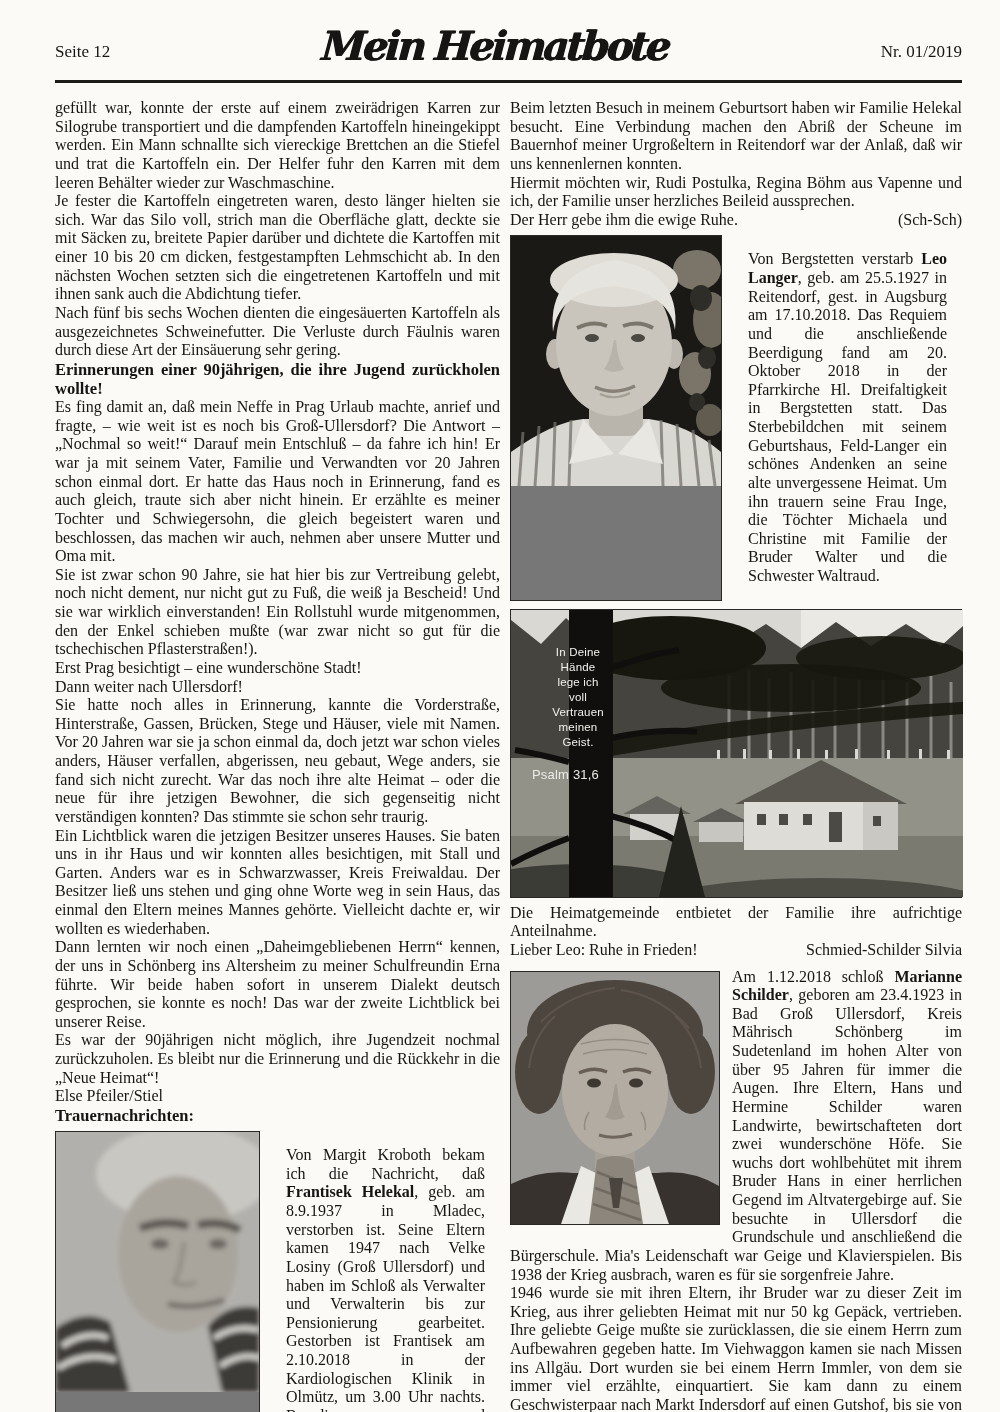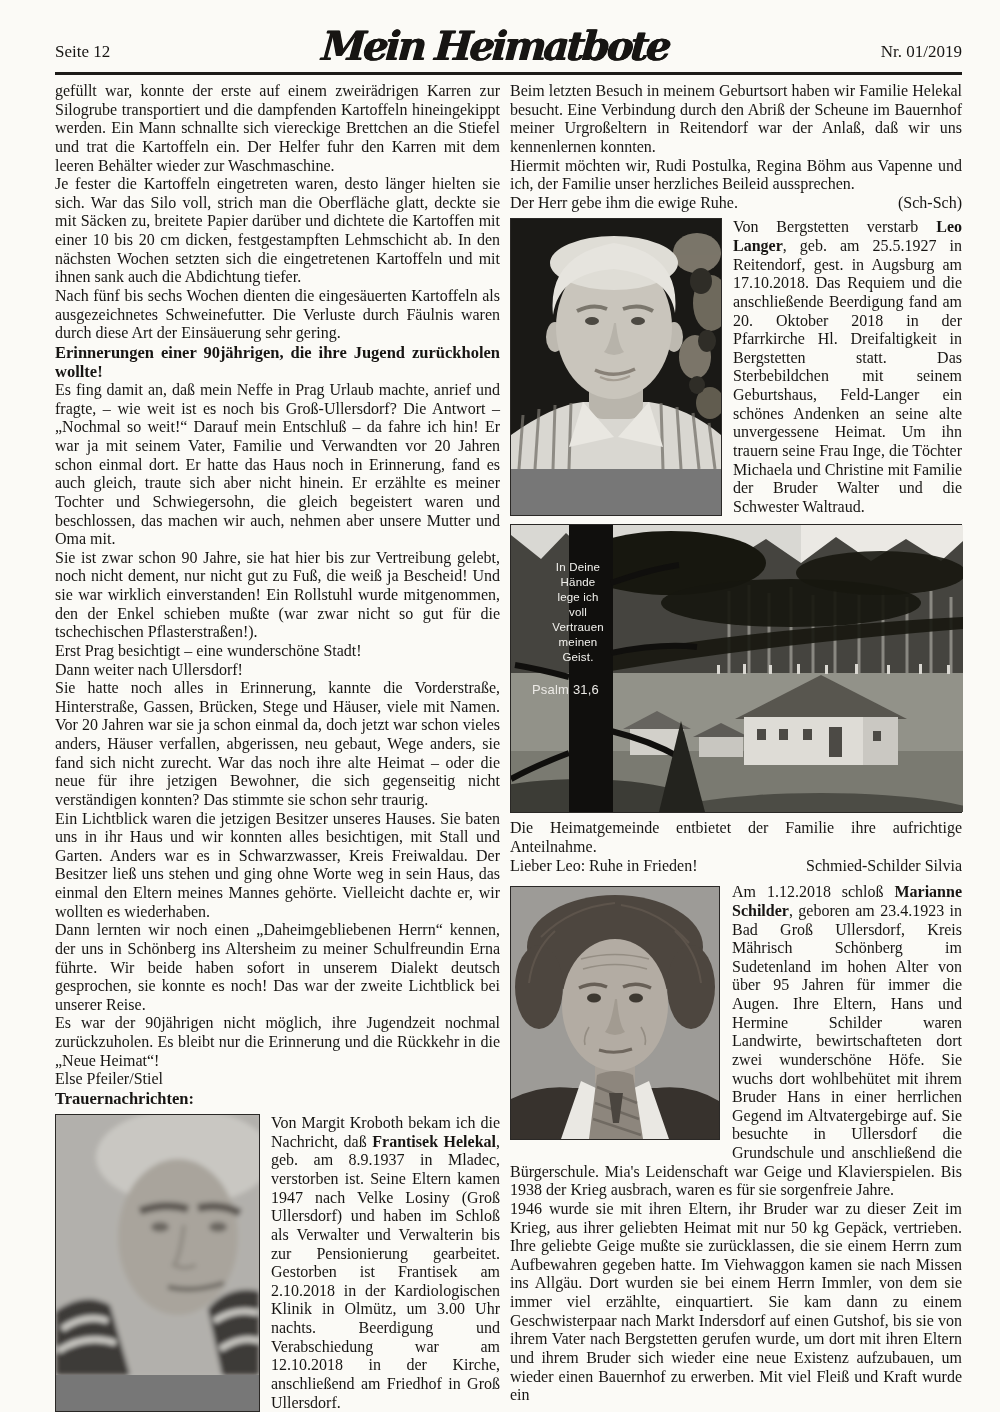--- a/index.html
+++ b/index.html
@@ -3,38 +3,38 @@
 <meta charset="utf-8">
 <style>
   html,body{margin:0;padding:0;background:#888;}
   .page{
     width:1000px;height:1412px;margin:0 auto;position:relative;
     background:#fbfaf6;color:#171513;overflow:hidden;box-sizing:border-box;
     padding:26px 38px 20px 55px;
     font-family:"Liberation Serif", serif;font-size:16px;line-height:1.165;
   }
   .hdr{display:flex;align-items:flex-end;justify-content:space-between;
-    border-bottom:3px solid #1d1b18;padding-bottom:6px;margin-bottom:7px;}
+    border-bottom:3px solid #1d1b18;padding-bottom:14px;margin-bottom:16px;}
   .hdr .pg,.hdr .iss{font-size:17px;padding-bottom:4px;}
   .masthead{
     font-family:"DejaVu Serif", serif;font-weight:bold;font-style:italic;
     font-size:40px;line-height:1;letter-spacing:-3px;transform:skewX(-4deg);
     text-shadow:0.6px 0 #171513, -0.4px 0 #171513;white-space:nowrap;
   }
   .cols{display:flex;gap:10px;}
   .col-l{width:445px;flex:0 0 445px;}
   .col-r{width:452px;flex:0 0 452px;}
   p.b0{margin:0;text-align:justify;}
   .h-bold{font-weight:bold;margin:10px 0 2px 0;text-align:left;font-size:16.5px;}
   .b{font-weight:bold;}
   .sig-line{display:flex;justify-content:space-between;align-items:flex-end;margin:0;}
   .sig-right{text-align:right;margin:6px 0 0 0;}
   .ital{}
   .obit-block{display:flex;gap:11px;margin-top:6px;}
-  .obit-text{flex:1;text-align:justify;margin:0;}
+  .obit-text{flex:1;text-align:justify;margin:15px;}
   .photo{border:1px solid #2a2826;background:#777;flex:0 0 auto;line-height:0;}
   .photo svg{display:block;}
   .float-photo{float:left;margin:3px 12px 6px 0;}
   .land-wrap{position:relative;margin:8px 0 6px 0;width:452px;}
   .overlay-verse{
     position:absolute;left:14px;top:36px;width:108px;text-align:center;
     color:#f3f2ee;font-family:"Liberation Sans", sans-serif;font-size:11.5px;
     line-height:15px;white-space:pre-line;letter-spacing:.2px;
   }
   .overlay-psalm{
@@ -101,21 +101,21 @@
             </g>
           </svg>
         </div>
         <p class="obit-text">
           <span>Von Margit Kroboth bekam ich die Nachricht, daß </span><span class="b">Frantisek Helekal</span><span>, geb. am 8.9.1937 in Mladec, verstorben ist. Seine Eltern kamen 1947 nach Velke Losiny (Groß Ullersdorf) und haben im Schloß als Verwalter und Verwalterin bis zur Pensionierung gearbeitet. Gestorben ist Frantisek am 2.10.2018 in der Kardiologischen Klinik in Olmütz, um 3.00 Uhr nachts. Beerdigung und Verabschiedung war am 12.10.2018 in der Kirche, anschließend am Friedhof in Groß Ullersdorf.</span>
         </p>
       </div>
     </div>
 
     <div class="col-r">
-      <p class="b0">Beim letzten Besuch in meinem Geburtsort haben wir Familie Helekal besucht. Eine Verbindung durch den Abriß der Scheune im Bauernhof meiner Urgroßeltern in Reitendorf war der Anlaß, daß wir uns kennenlernen konnten.</p>
+      <p class="b0">Beim letzten Besuch in meinem Geburtsort haben wir Familie Helekal besucht. Eine Verbindung machen den Abriß der Scheune im Bauernhof meiner Urgroßeltern in Reitendorf war der Anlaß, daß wir uns kennenlernen konnten.</p>
       <p class="b0">Hiermit möchten wir, Rudi Postulka, Regina Böhm aus Vapenne und ich, der Familie unser herzliches Beileid aussprechen.</p>
       <p class="b0 sig-line">
         <span>Der Herr gebe ihm die ewige Ruhe.</span>
         <span class="ital">(Sch-Sch)</span>
       </p>
 
       <div class="obit-block mt6">
         <div class="photo">
           <svg width="210" height="250" viewBox="0 0 210 250" xmlns="http://www.w3.org/2000/svg">
             <rect width="210" height="250" fill="#1a1916"></rect>

